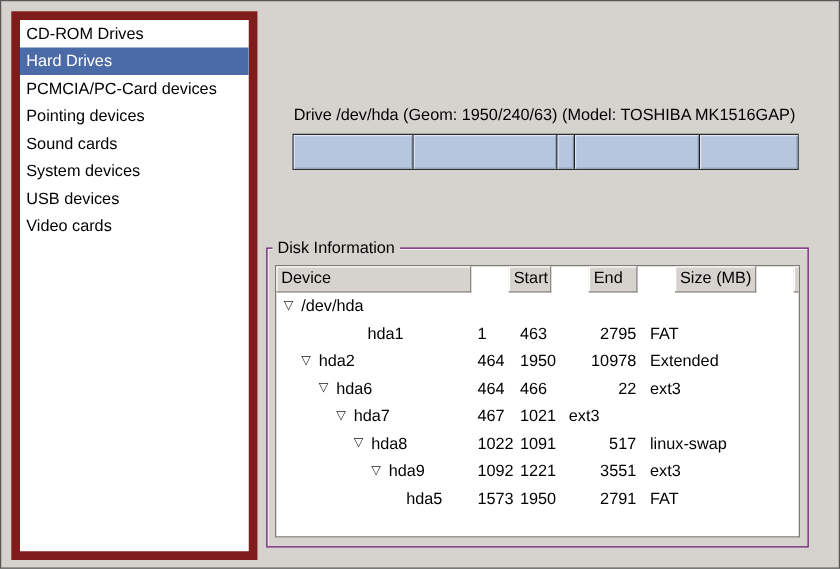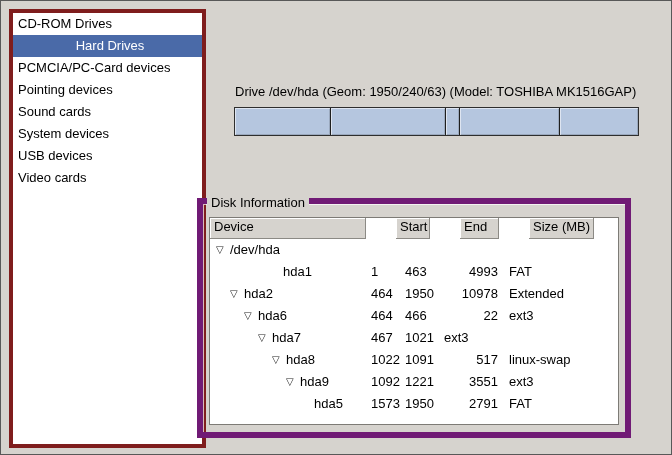--- a/index.html
+++ b/index.html
@@ -9,41 +9,41 @@
     font-size:13px; color:#000; background:#fff;
   }
   .window {
     position:relative; width:672px; height:455px;
     background:var(--window-bg,#d6d3ce);
     border:1px solid #585858; overflow:hidden;
   }
   
   .listbox {
     position:absolute; left:8px; top:8px; width:197px; height:439px;
-    background:#fff; border:4px solid #7f1d1d; overflow:hidden;
+    background:#fff; border:7px solid #7f1d1d; overflow:hidden;
   }
   .list-item { height:22px; line-height:22px; padding-left:5px; white-space:nowrap; cursor:default; }
-  .list-item.selected { background:var(--selection,#4a6aa8); color:#fff;text-align:center; }
+  .list-item.selected { background:var(--selection,#4a6aa8); color:#fff; }
   
   .drive-title { position:absolute; left:234px; top:83px; width:406px; white-space:nowrap; }
   .partition-bar {
     position:absolute; left:233px; top:106px; width:405px; height:29px;
     border:1px solid #2e2e2e; background:var(--partition-fill,#b5c6df);
   }
   .segment {
     position:absolute; top:0; bottom:0;
     background:var(--partition-fill,#b5c6df);
     border-right:1px solid #1f1f1f;
     box-shadow: inset 1px 1px 0 rgba(255,255,255,0.55), inset -1px -1px 0 rgba(0,0,0,0.15);
   }
   .segment:last-child { border-right:none; }
   
   .frame {
-    position:absolute; left:196px; top:197px; width:434px; height:240px;
-    border:6px solid #701a75;
+    position:absolute; left:212px; top:197px; width:434px; height:240px;
+    border:1px solid #701a75;
     box-shadow: inset 1px 1px 0 rgba(255,255,255,0.7);
   }
   .frame-label {
     position:absolute; top:-9px; left:4px;
     background:var(--window-bg,#d6d3ce); padding:0 4px; line-height:16px;
   }
   .disk-table {
     position:absolute; left:6px; top:13px; right:6px; bottom:7px;
     background:#fff; border:1px solid #7d7b76; overflow:hidden;
   }
@@ -113,21 +113,21 @@
             <div class="cell right"></div>
             <div class="cell"></div>
           </div>
           <div class="trow">
             <div class="cell device" style="padding-left: 20px; margin-left: 39px;">
               <span class="expander"></span>
               <span>hda1</span>
             </div>
             <div class="cell">1</div>
             <div class="cell">463</div>
-            <div class="cell right">4993</div>
+            <div class="cell right">2795</div>
             <div class="cell">FAT</div>
           </div>
           <div class="trow">
             <div class="cell device" style="padding-left: 20px;">
               <span class="expander">▽</span>
               <span>hda2</span>
             </div>
             <div class="cell">464</div>
             <div class="cell">1950</div>
             <div class="cell right">10978</div>

